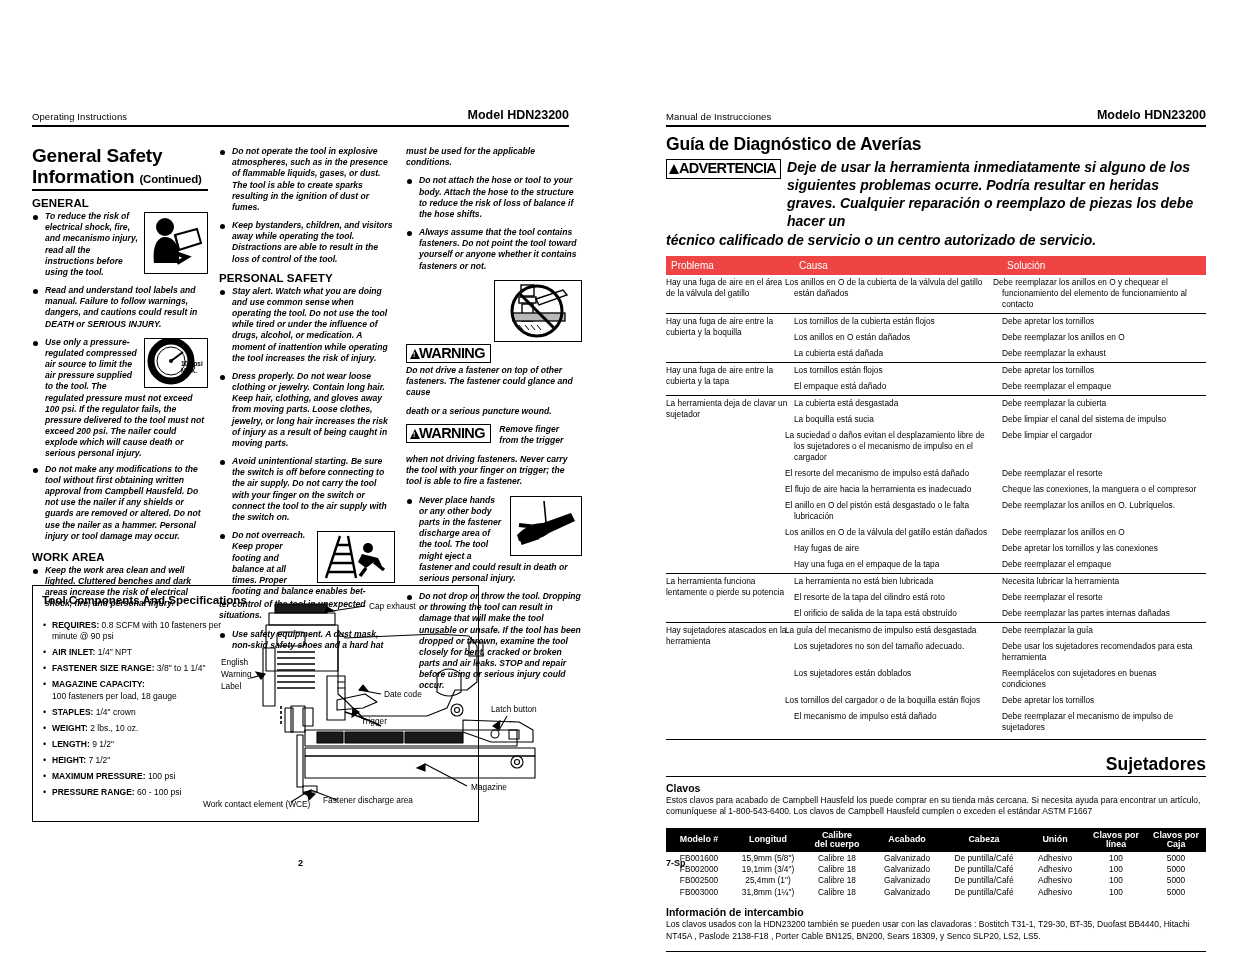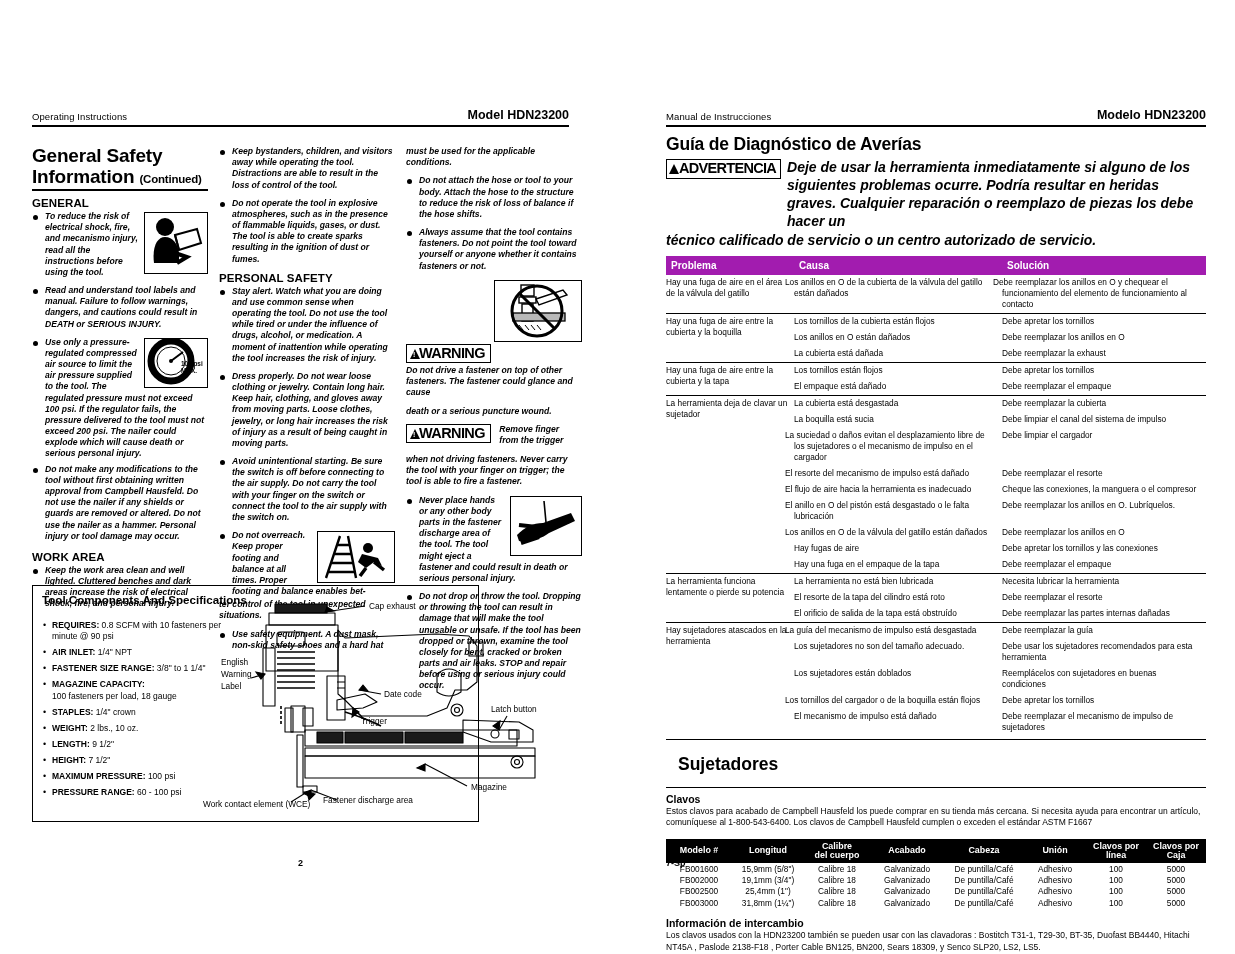--- a/index.html
+++ b/index.html
@@ -51,28 +51,28 @@
   .pagenum{position:absolute;bottom:86px;font-size:9px;font-weight:bold;}
 
   
   .rcontent{position:absolute;left:666px;top:0;width:540px;}
   h1.es{font-size:17.5px;font-weight:bold;margin:0;letter-spacing:-.2px;}
   .adv-wrap{display:flex;align-items:flex-start;gap:6px;margin-top:4px;}
   .advbar{border:1.6px solid #000;padding:0 4px 1px 2px;font-weight:bold;font-size:14.5px;letter-spacing:-.7px;white-space:nowrap;line-height:1.15;}
   .advtext{font-size:14px;line-height:1.28;font-weight:bold;font-style:italic;}
 
   table.tbl{border-collapse:collapse;width:540px;table-layout:fixed;}
-  table.tbl thead th{background:#a21caf;color:#fff;font-size:10px;font-weight:bold;text-align:left;padding:4px 0 4px 5px;}
+  table.tbl thead th{background:#ef4444;color:#fff;font-size:10px;font-weight:normal;text-align:left;padding:4px 0 4px 5px;}
   table.tbl td{font-size:8.3px;line-height:1.33;vertical-align:top;padding:2px 6px 3px 0;}
   table.tbl tbody tr.grp{border-top:1.1px solid #000;}
   table.tbl tbody tr.grp:first-child{border-top:none;}
   .hang{padding-left:9px;text-indent:-9px;}
   .hang2{padding-left:9px;}
 
-  h1.es2{font-size:17.5px;font-weight:bold;margin:12px;}
+  h1.es2{font-size:17.5px;font-weight:bold;margin:0;text-align:right;}
   .sujrule{border-top:1.6px solid #000;margin-top:1px;}
   h4.cl{font-size:10.5px;font-weight:bold;margin:5px 0 1px 0;}
   .ptext{font-size:8.5px;line-height:1.30;margin:0;}
 
   table.nails{border-collapse:collapse;width:540px;table-layout:fixed;margin-top:11px;}
   table.nails thead th{background:#000;color:#fff;font-size:8.9px;font-weight:bold;text-align:center;padding:3px 2px;line-height:1.05;}
   table.nails tbody td{font-size:8.3px;text-align:center;padding:0.6px 2px;line-height:1.22;}
   h4.ic{font-size:10.5px;font-weight:bold;margin:9px 0 1px 0;}
   .botrule{border-top:1.6px solid #000;margin-top:9px;}
 </style>
@@ -133,22 +133,22 @@
       </ul>
 
       <h2 class="sub" style="margin-top:9px;">WORK AREA</h2>
       <ul class="blist">
         <li>Keep the work area clean and well lighted. Cluttered benches and dark areas increase the risk of electrical shock, fire, and personal injury.</li>
       </ul>
     </div>
 
     <div class="col" id="colB">
       <ul class="blist">
+        <li>Do not operate the tool in explosive atmospheres, such as in the presence of flammable liquids, gases, or dust. The tool is able to create sparks resulting in the ignition of dust or fumes.</li>
         <li>Keep bystanders, children, and visitors away while operating the tool. Distractions are able to result in the loss of control of the tool.</li>
-        <li>Do not operate the tool in explosive atmospheres, such as in the presence of flammable liquids, gases, or dust. The tool is able to create sparks resulting in the ignition of dust or fumes.</li>
       </ul>
       <h2 class="sub" style="margin-top:6px;">PERSONAL SAFETY</h2>
       <ul class="blist">
         <li>Stay alert. Watch what you are doing and use common sense when operating the tool. Do not use the tool while tired or under the influence of drugs, alcohol, or medication. A moment of inattention while operating the tool increases the risk of injury.</li>
         <li>Dress properly. Do not wear loose clothing or jewelry. Contain long hair. Keep hair, clothing, and gloves away from moving parts. Loose clothes, jewelry, or long hair increases the risk of injury as a result of being caught in moving parts.</li>
         <li>Avoid unintentional starting. Be sure the switch is off before connecting to the air supply. Do not carry the tool with your finger on the switch or connect the tool to the air supply with the switch on.</li>
         <li style="margin-bottom:2px;">
           <span class="figbox fl-right" style="width:78px;height:52px;overflow:hidden;">
             <svg width="75" height="49" viewBox="0 0 75 49">
               <path d="M22 4 L8 46 M30 4 L38 46" stroke="#000" stroke-width="2.4" fill="none"></path>

